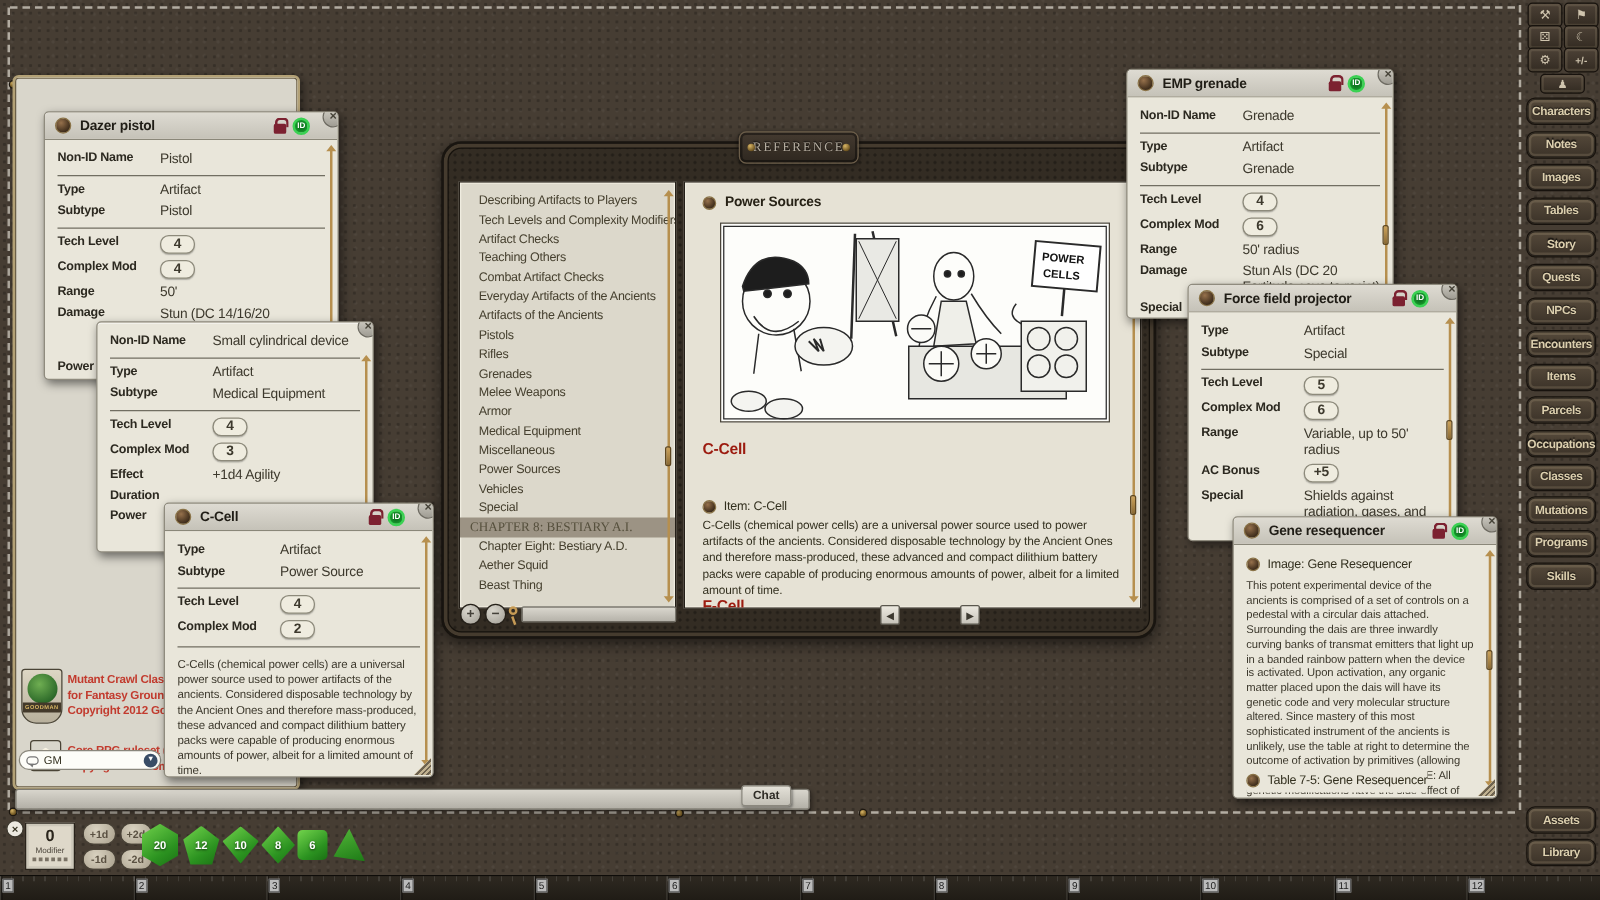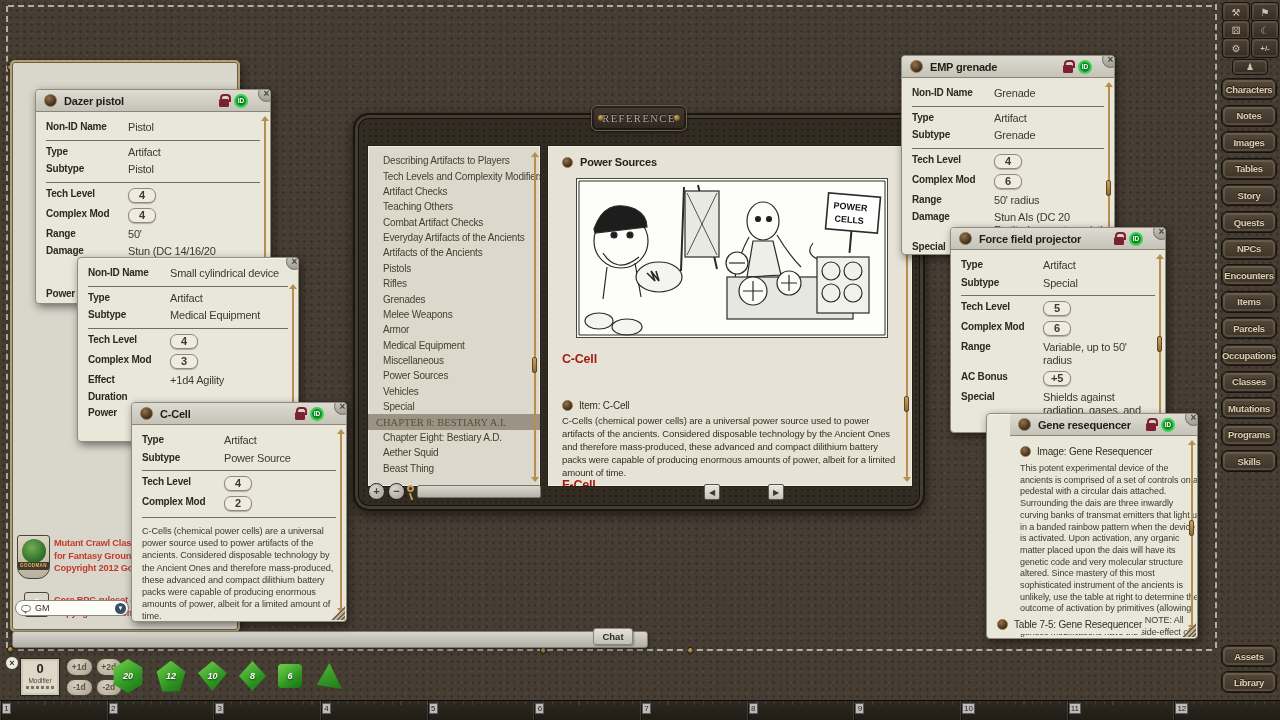--- a/index.html
+++ b/index.html
@@ -169,21 +169,21 @@
     border:1px solid #2a241c; box-shadow:inset 0 0 0 2px rgba(0,0,0,0.08); text-align:center; }
   .modbox .mv { font-size:13px; font-weight:bold; color:#2a251c; line-height:16px; padding-top:2px; }
   .modbox .ml { font-size:6.5px; color:#4a443a; }
   .modbox .dots { display:flex; gap:2px; justify-content:center; padding-top:2px; }
   .modbox .dots i { width:3px; height:3px; background:#7a7265; }
   .modbtns { position:absolute; left:66px; top:6px; width:56px; height:38px; display:grid;
     grid-template-columns:1fr 1fr; gap:3px; }
   .modbtn { border-radius:9px; background:radial-gradient(circle at 40% 30%, #d9d2c0, #a89f8c);
     border:1px solid #48413600; border:1px solid #484136; color:#5a5142; font-size:8.5px; font-weight:bold;
     display:flex; align-items:center; justify-content:center; }
-  .dice { position:absolute; left:112px; top:2px; height:44px; display:flex; align-items:center; gap:12px;font-style:italic; }
+  .dice { position:absolute; left:112px; top:2px; height:44px; display:flex; align-items:center; gap:2px; }
   .die { position:relative; display:flex; align-items:center; justify-content:center;
     color:#fff; font-size:9px; font-weight:bold; text-shadow:0 1px 2px rgba(0,0,0,.7);
     background:linear-gradient(145deg,#72d44c,#2b9220 65%, #1a6f14); }
   .die.d20 { width:32px; height:34px; clip-path:polygon(50% 0, 95% 25%, 95% 75%, 50% 100%, 5% 75%, 5% 25%); }
   .die.d12 { width:30px; height:31px; clip-path:polygon(50% 0, 98% 36%, 79% 100%, 21% 100%, 2% 36%); }
   .die.d10 { width:29px; height:30px; clip-path:polygon(50% 0, 100% 40%, 50% 100%, 0 40%); }
   .die.d8 { width:27px; height:30px; clip-path:polygon(50% 0, 100% 50%, 50% 100%, 0 50%); }
   .die.d6 { width:24px; height:24px; border-radius:4px; }
   .die.d4 { width:28px; height:26px; clip-path:polygon(55% 0, 100% 100%, 10% 85%);
     background:linear-gradient(160deg,#55b93a,#1d7a16); }
@@ -662,21 +662,21 @@
 
     </div>
     <div class="vscroll">
       <span class="vs-line"></span>
         <span class="vs-up"></span>
         <span class="vs-dn"></span>
       <span class="vs-thumb" style="top:48%;"></span>
     </div>
   </div>
 
-  <div class="win" style="left:986px; top:413px; width:212px; height:226px; z-index:5;padding-left:23px;">
+  <div class="win" style="left:986px; top:413px; width:212px; height:226px; z-index:5;">
     <div class="tbar">
       <span class="sphere"></span>
       <span class="wtitle">Gene resequencer</span>
       <span class="ticons">
         <span class="lock"></span>
         <span class="idbadge">ID</span>
       </span>
     </div>
     <div class="closebtn">×</div>
     <div class="body">

